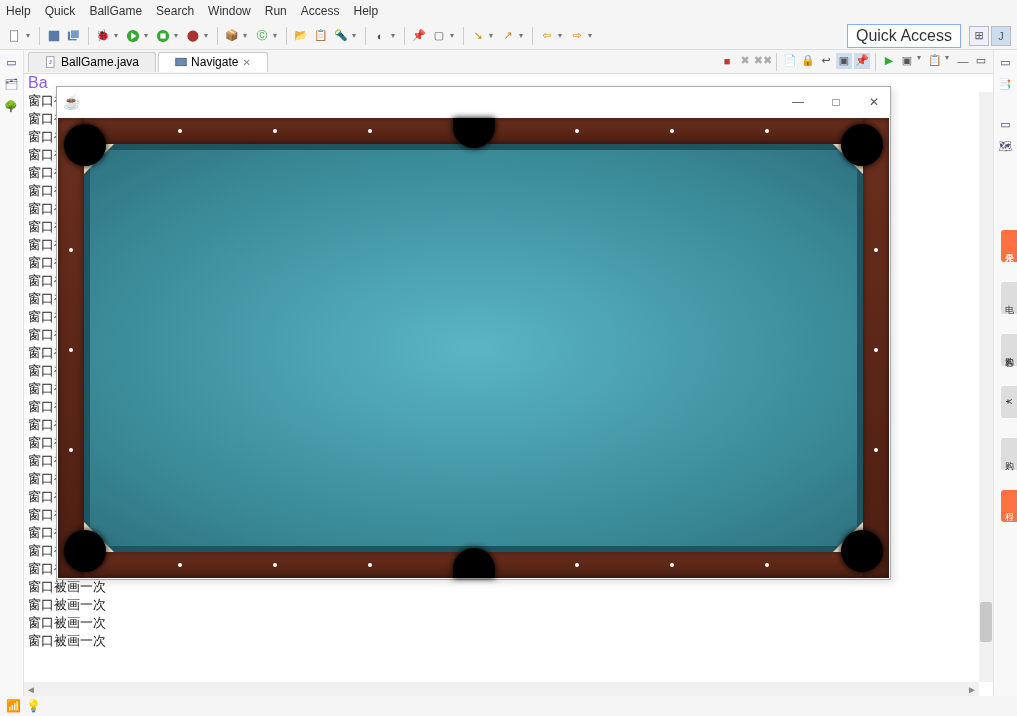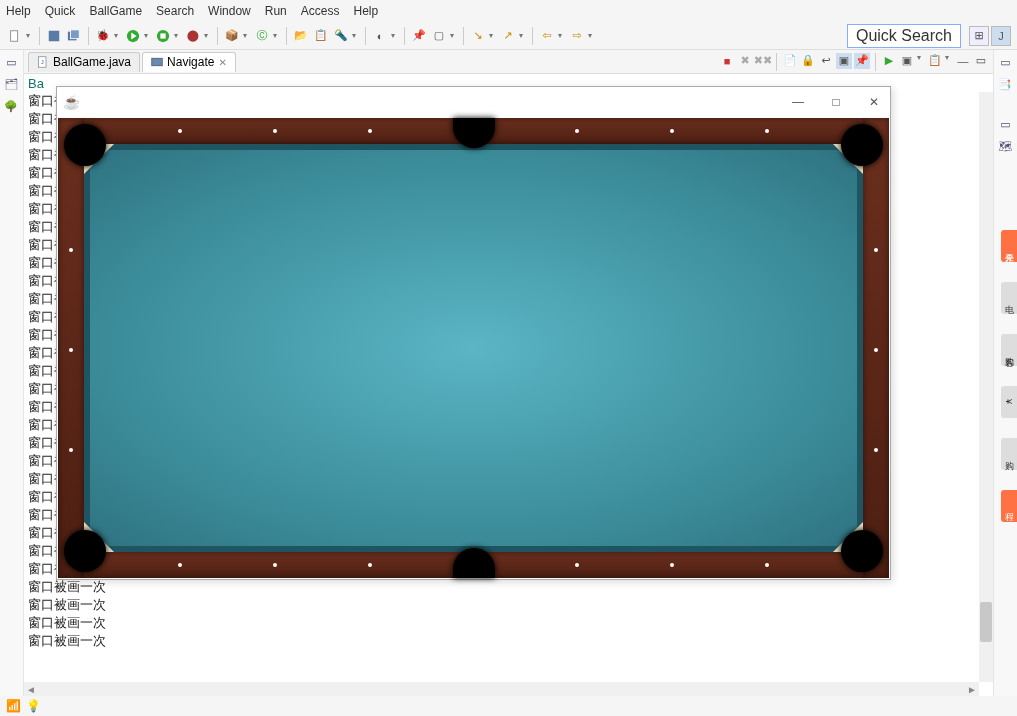--- a/index.html
+++ b/index.html
@@ -16,21 +16,21 @@
 .persp-btns { display:flex; gap:2px; margin-left:6px; }
 .persp-btns .tb-btn { border:1px solid #bbb; background:#eef; width:20px; height:20px; }
 
 .workspace { display:flex; height:calc(100% - 70px); }
 .left-trim { width:24px; background:#f8f8f8; border-right:1px solid #e5e5e5; display:flex; flex-direction:column; align-items:center; padding-top:4px; gap:6px; }
 .right-trim { width:24px; background:#f8f8f8; border-left:1px solid #e5e5e5; display:flex; flex-direction:column; align-items:center; padding-top:4px; gap:6px; }
 .trim-icon { width:16px; height:16px; font-size:11px; color:#557; display:flex; align-items:center; justify-content:center; }
 
 .editor-area { flex:1; display:flex; flex-direction:column; background:#fff; position:relative; }
 .tabbar { height:24px; background:#f5f5f5; border-bottom:1px solid #ddd; display:flex; align-items:center; padding:0 4px; gap:2px; }
-.tab { height:20px; padding:0 8px; display:flex; align-items:center; gap:4px; border:1px solid #ccc; border-bottom:none; border-radius:3px 3px 0 0; background:#eee; font-size:12px; }
+.tab { height:20px; padding:0 16px; display:flex; align-items:center; gap:4px; border:1px solid #ccc; border-bottom:none; border-radius:3px 3px 0 0; background:#eee; font-size:12px; }
 .tab.active { background:#fff; }
 .tab-icon { width:12px; height:12px; }
 .tab-close { font-size:10px; color:#888; }
 .tab-right-tools { margin-left:auto; display:flex; gap:2px; }
 .tab-right-tools .tb-btn { width:16px; height:16px; }
 
 .console-body { flex:1; position:relative; overflow:hidden; background:#fff; }
 .console-text { position:absolute; left:4px; top:0; font-size:13px; line-height:18px; color:#222; white-space:pre; }
 .scroll-v { position:absolute; right:0; top:0; bottom:14px; width:14px; background:#f0f0f0; }
 .scroll-thumb-v { position:absolute; right:1px; bottom:40px; width:12px; height:40px; background:#c8c8c8; border-radius:2px; }
@@ -147,21 +147,21 @@
   <span class="tb-btn" style="color:#c80">↘</span>
     <span class="tb-dd">▾</span>
   <span class="tb-btn" style="color:#c80">↗</span>
     <span class="tb-dd">▾</span>
   <span class="tb-sep"></span>
   <span class="tb-btn" style="color:#c80">⇦</span>
     <span class="tb-dd">▾</span>
   <span class="tb-btn" style="color:#c80">⇨</span>
     <span class="tb-dd">▾</span>
 
-  <span class="quick-access">Quick Search</span>
+  <span class="quick-access">Quick Access</span>
   <div class="persp-btns">
     <span class="tb-btn">⊞</span>
     <span class="tb-btn" style="background:#cde">J</span>
   </div>
 </div>
 
 <div class="workspace">
   <div class="left-trim">
     <span class="trim-icon">▭</span>
     <span class="trim-icon">🗂</span>
@@ -198,21 +198,21 @@
         <span class="tb-btn" style="color:#3a3">▶</span>
         <span class="tb-btn">▣</span>
           <span class="tb-dd">▾</span>
         <span class="tb-btn">📋</span>
           <span class="tb-dd">▾</span>
         <span class="tb-btn">—</span>
         <span class="tb-btn">▭</span>
       </div>
     </div>
 
-    <div style="height:18px;padding:0 4px;font-size:13px;color:#0f766e;display:flex;align-items:center">
+    <div style="height:18px;padding:0 4px;font-size:16px;color:#8b5cf6;display:flex;align-items:center">
       <span>Ba</span>
     </div>
 
     <div class="console-body">
       <pre class="console-text" id="console-text">窗口被画一次
 窗口被画一次
 窗口被画一次
 窗口被画一次
 窗口被画一次
 窗口被画一次

